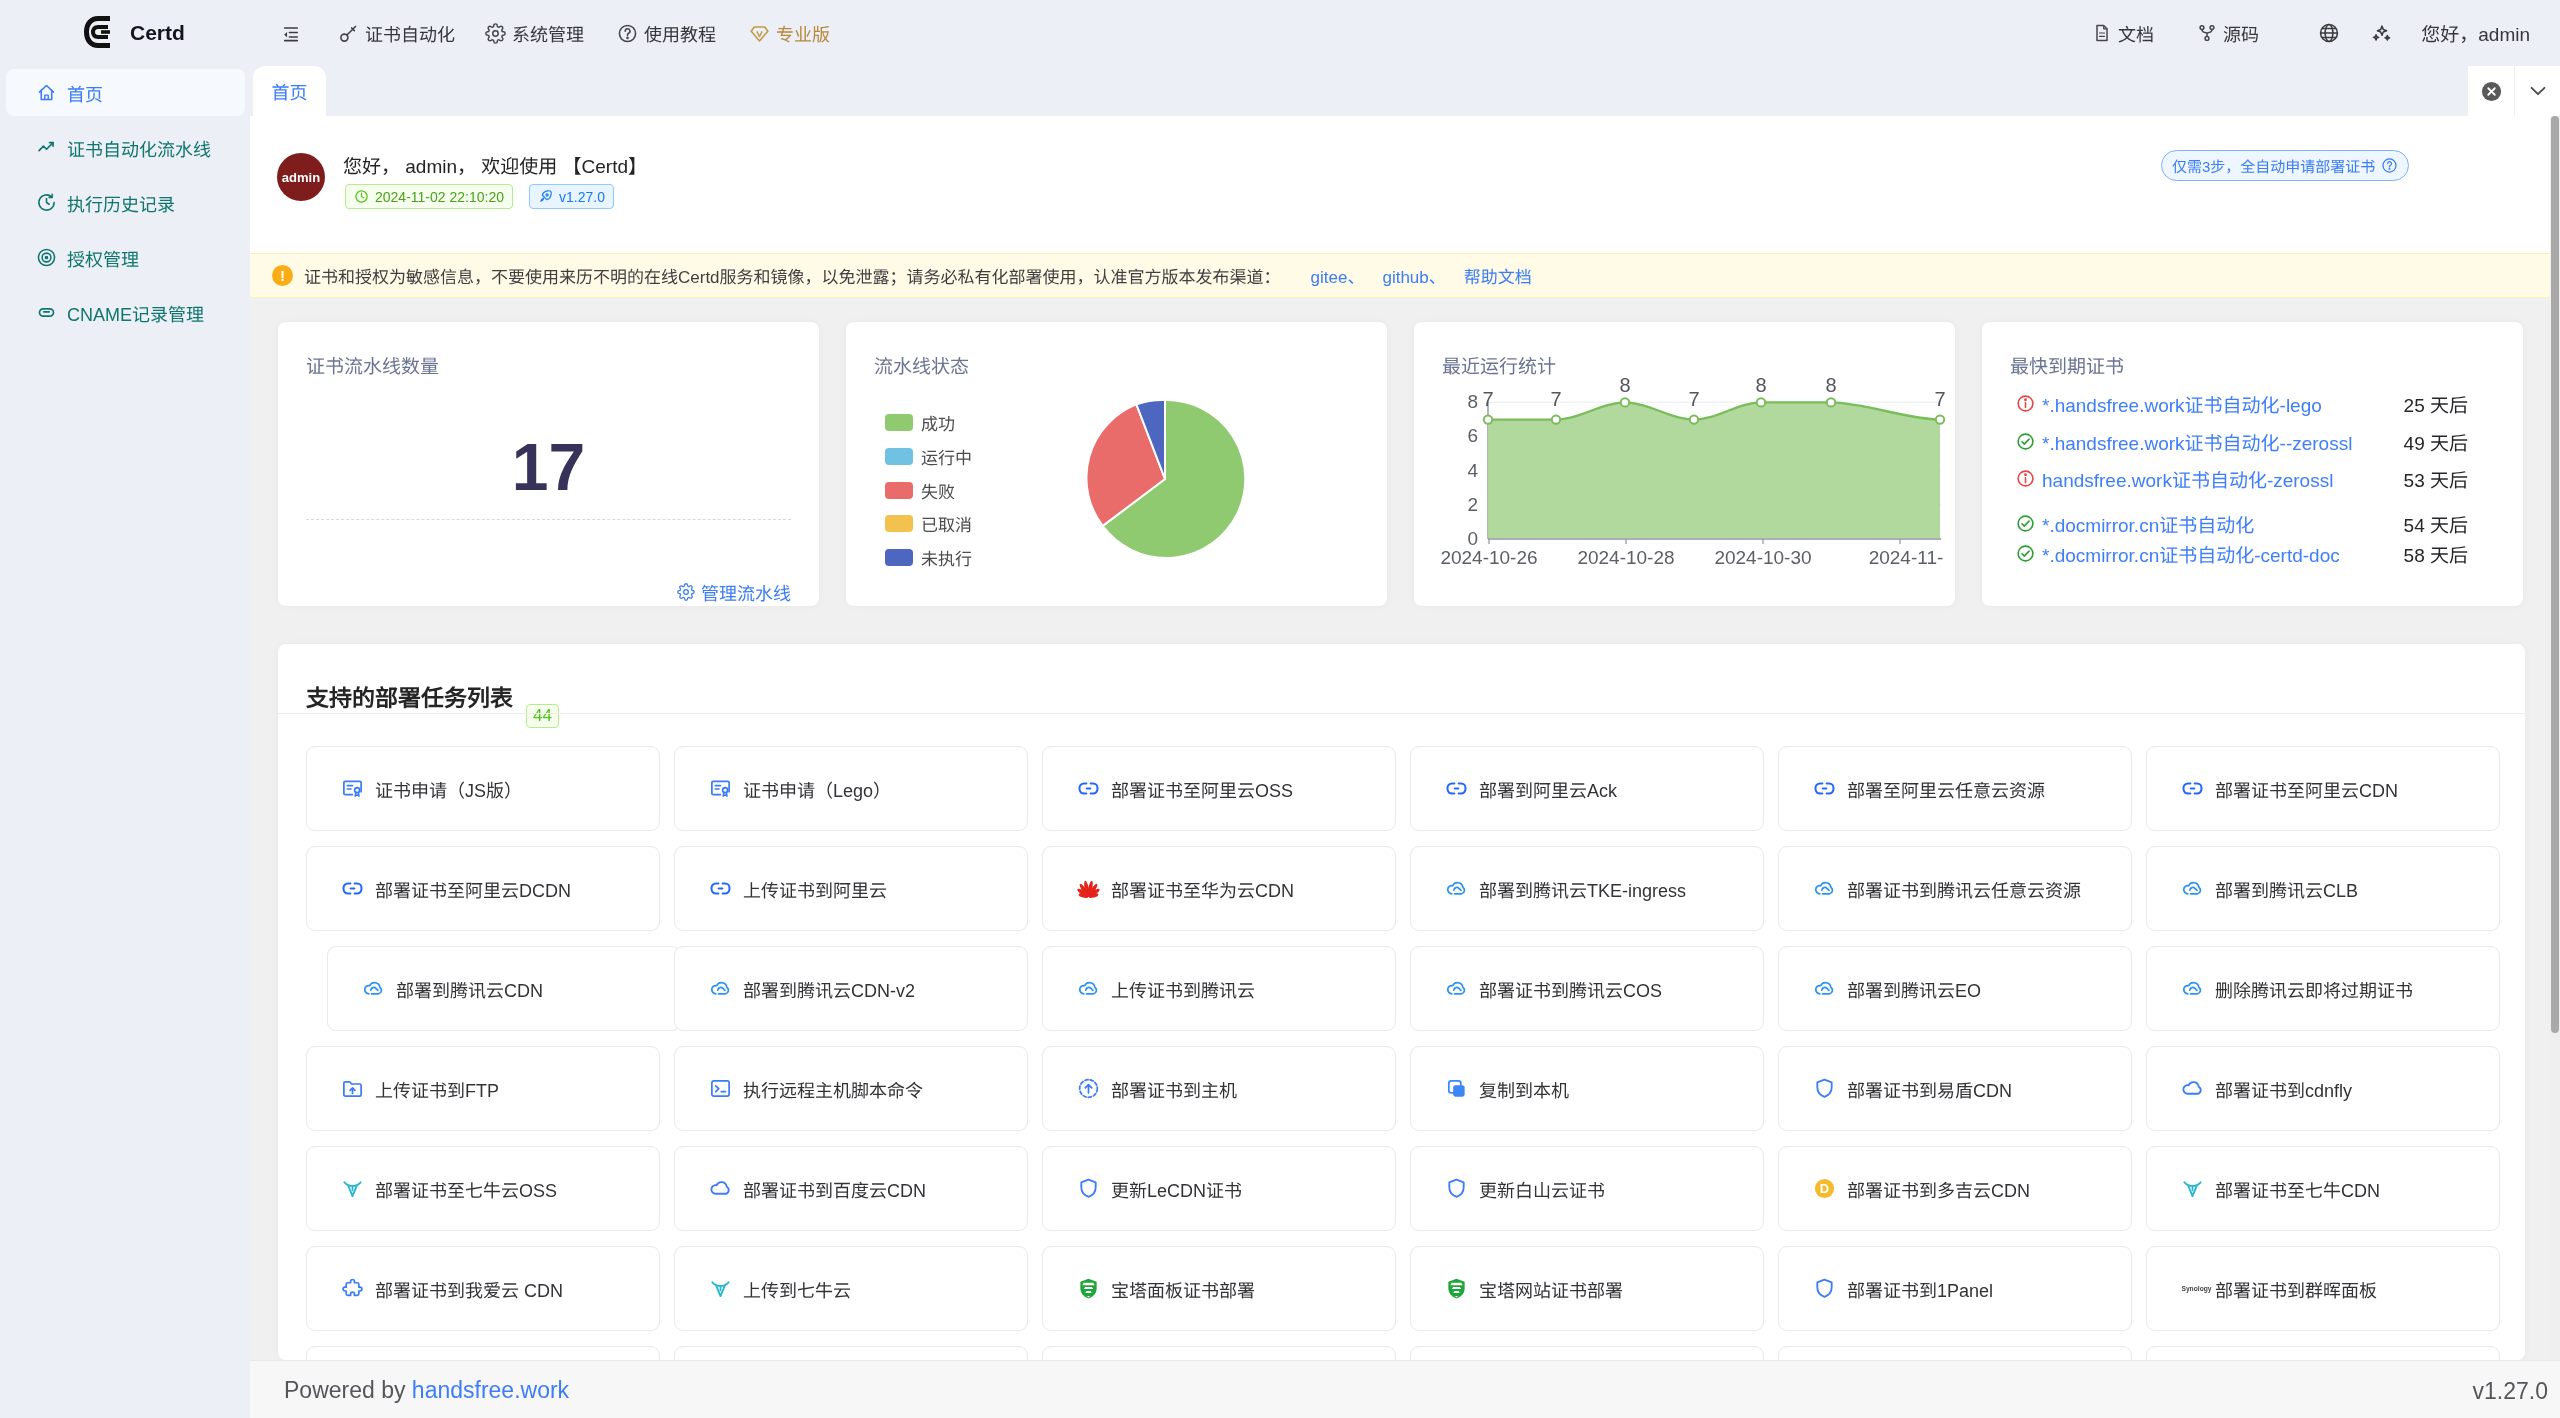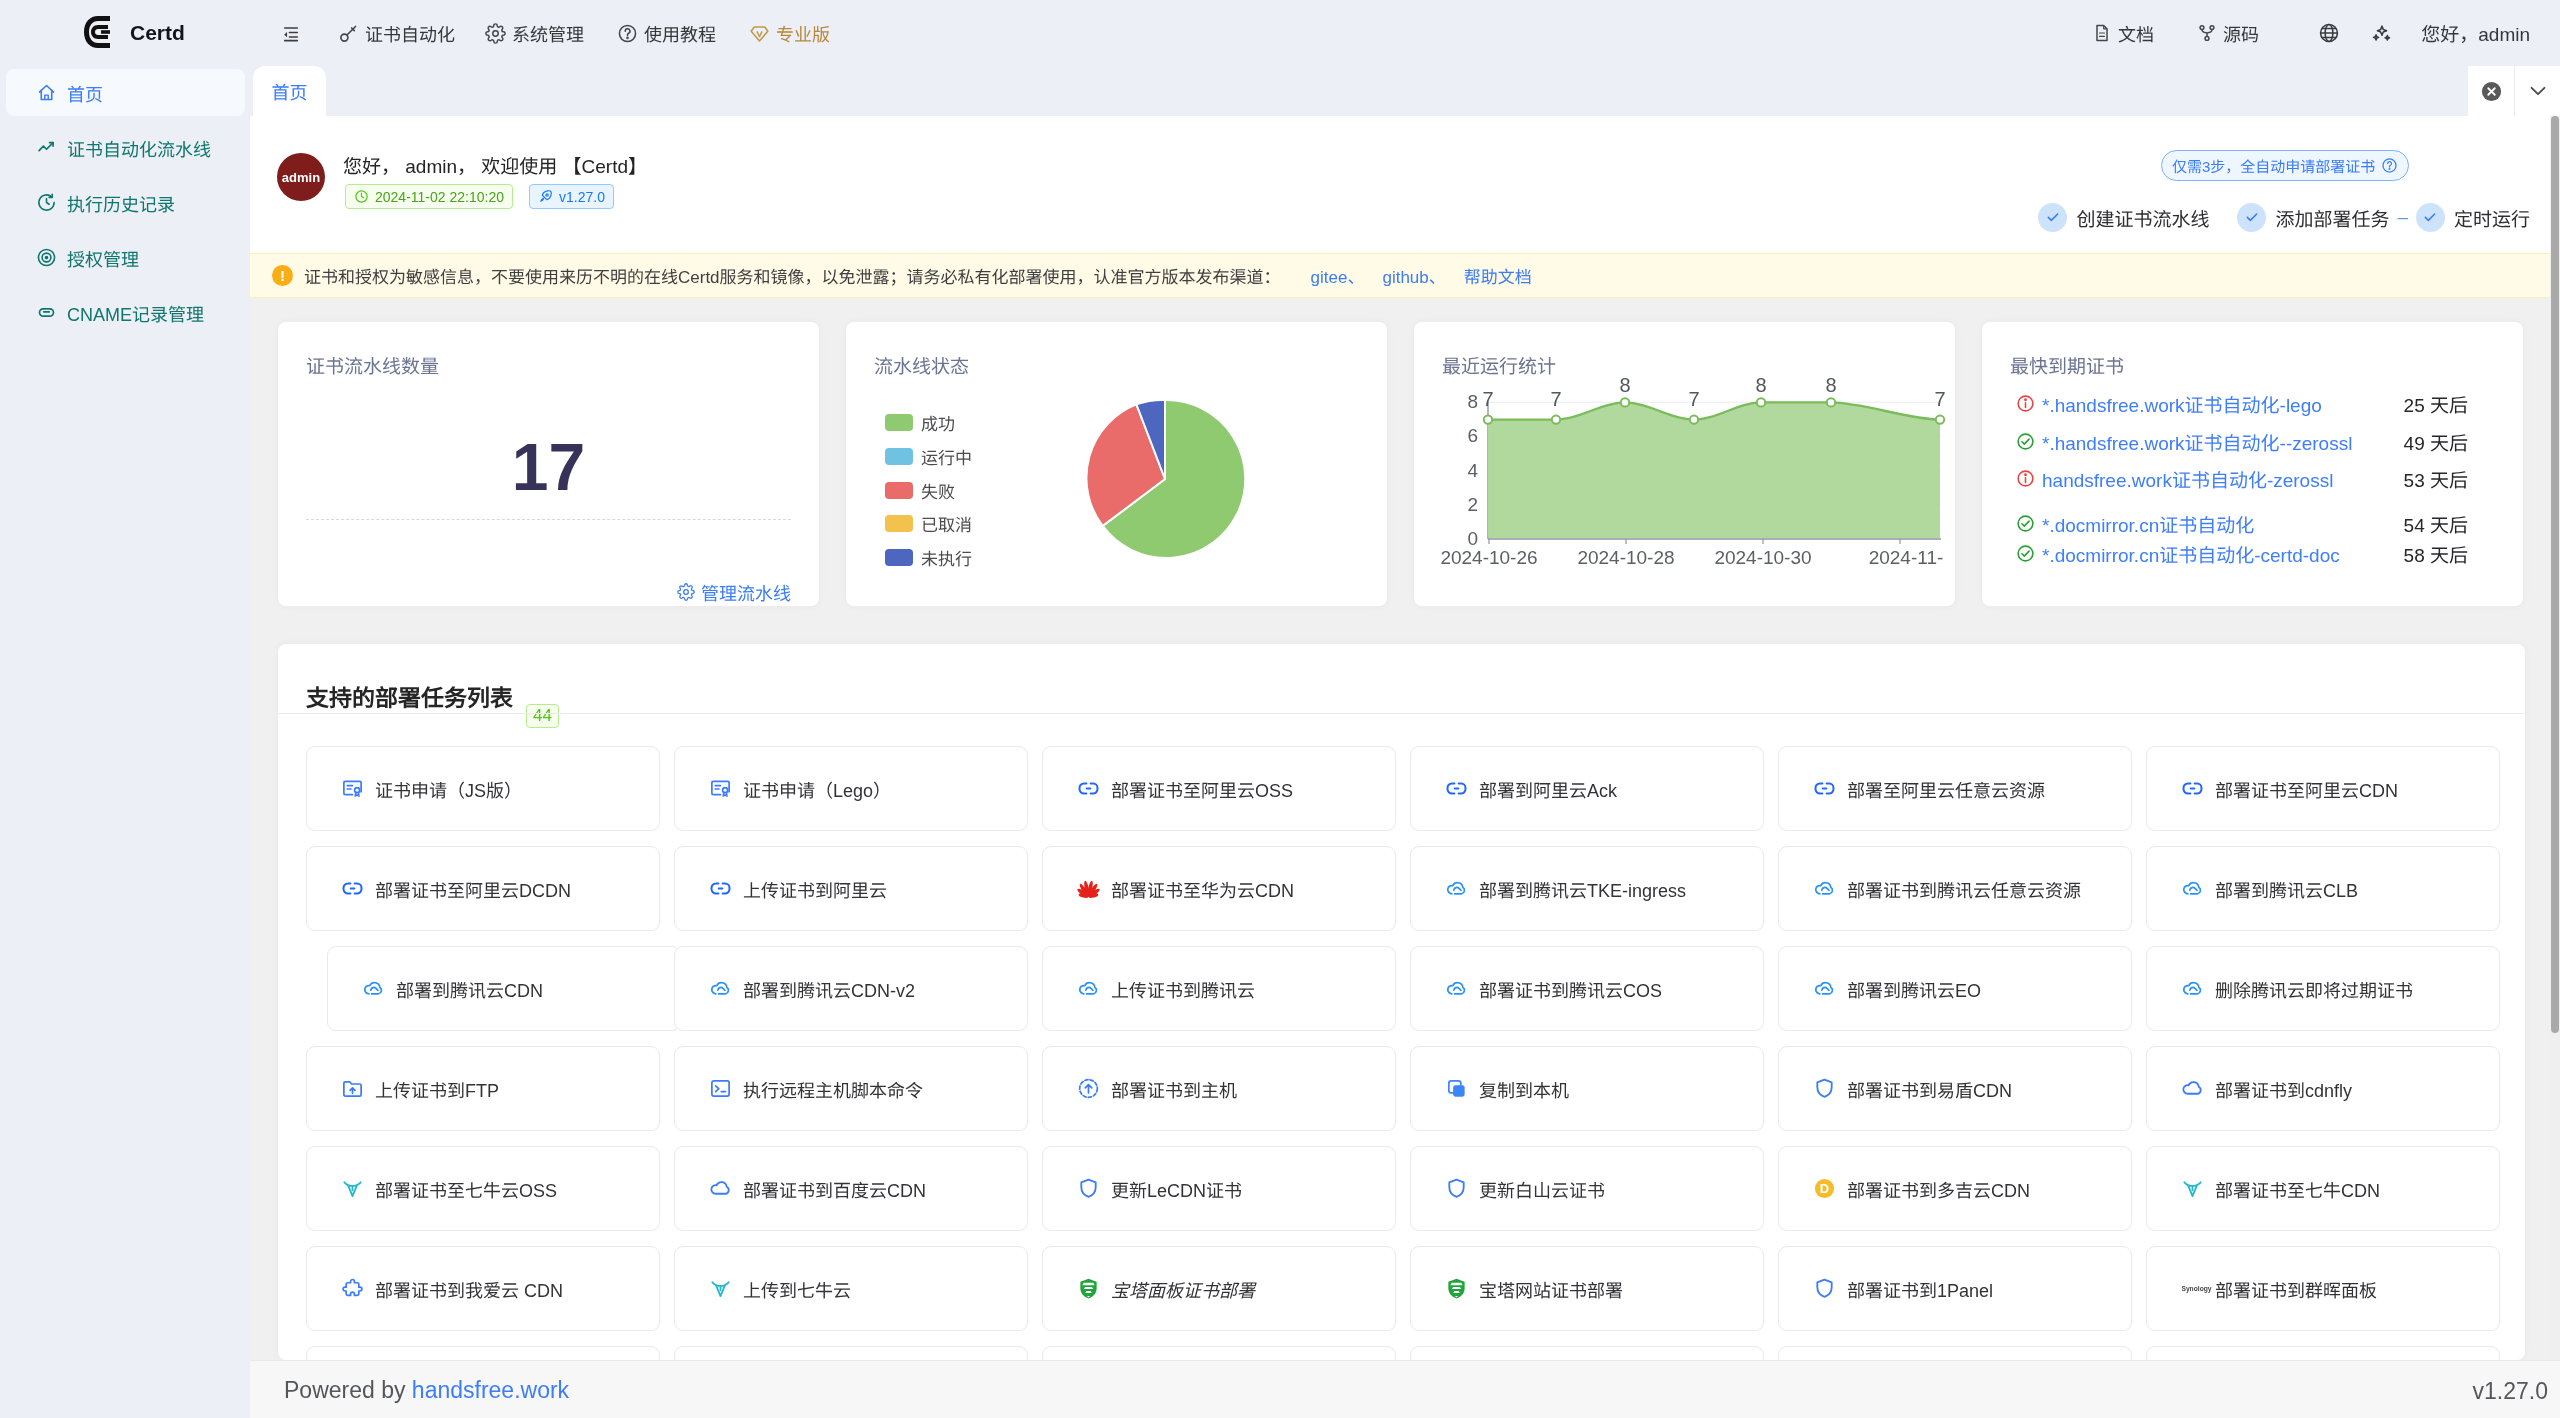--- a/index.html
+++ b/index.html
@@ -319,41 +319,20 @@
     <div id="greet">您好， admin， 欢迎使用 【Certd】</div>
     <div class="badge" id="bg-time"><svg width="15" height="15" color="#52c41a">
           <use href="#s-clock"></use>
         </svg>2024-11-02 22:10:20</div>
     <div class="badge" id="bg-ver"><svg width="15" height="15" color="#1677ff">
           <use href="#s-rocket"></use>
         </svg>v1.27.0</div>
     <div id="pill">仅需3步，全自动申请部署证书<svg width="17" height="17" color="#3b7cf7">
           <use href="#s-quest"></use>
         </svg></div>
-    <div id="steps">
-      <span class="stepck">
-          <svg width="16" height="16" color="#3b7cf7">
-            <use href="#s-check"></use>
-          </svg>
-        </span>
-        <span>创建证书流水线</span>
-      <span class="stepck" style="margin-left:28px;">
-          <svg width="16" height="16" color="#3b7cf7">
-            <use href="#s-check"></use>
-          </svg>
-        </span>
-        <span>添加部署任务</span>
-      <span style="color:#5b9bf8;margin:0 8px;">–</span>
-      <span class="stepck">
-          <svg width="16" height="16" color="#3b7cf7">
-            <use href="#s-check"></use>
-          </svg>
-        </span>
-        <span>定时运行</span>
-    </div>
   </div>
   <div id="warn">
     <span id="warnic">!</span>
     <span>证书和授权为敏感信息，不要使用来历不明的在线Certd服务和镜像，以免泄露；请务必私有化部署使用，认准官方版本发布渠道：<a style="margin-left:30px;">gitee、</a><a style="margin-left:18px;">github、</a><a style="margin-left:18px;">帮助文档</a></span>
   </div>
 
   <div class="card" id="c1">
     <div class="ctitle">证书流水线数量</div>
     <div id="bignum">17</div>
     <div id="dash"></div>
@@ -659,21 +638,21 @@
           <use href="#s-puzzle"></use>
         </svg>
         <span>部署证书到我爱云 CDN</span>
       </div>
     <div class="gi" style="left:396px;top:602px;">
         <svg class="ic" width="23" height="23" color="#26b7d0">
           <use href="#s-qiniu"></use>
         </svg>
         <span>上传到七牛云</span>
       </div>
-    <div class="gi" style="left:764px;top:602px;font-style:italic;">
+    <div class="gi" style="left:764px;top:602px;">
         <svg class="ic" width="23" height="23">
           <use href="#s-bt"></use>
         </svg>
         <span>宝塔面板证书部署</span>
       </div>
     <div class="gi" style="left:1132px;top:602px;">
         <svg class="ic" width="23" height="23">
           <use href="#s-bt"></use>
         </svg>
         <span>宝塔网站证书部署</span>

